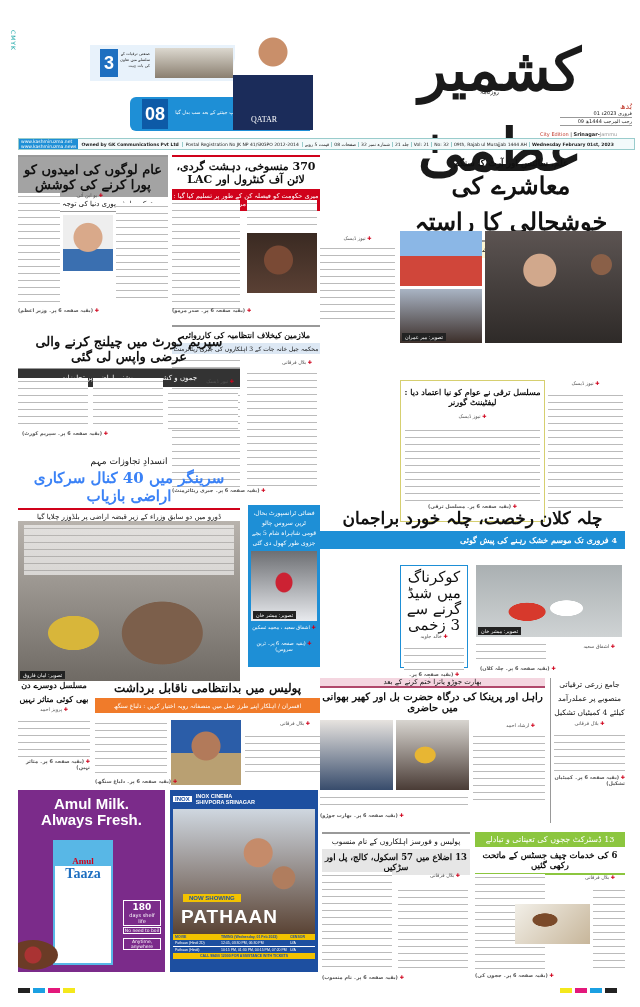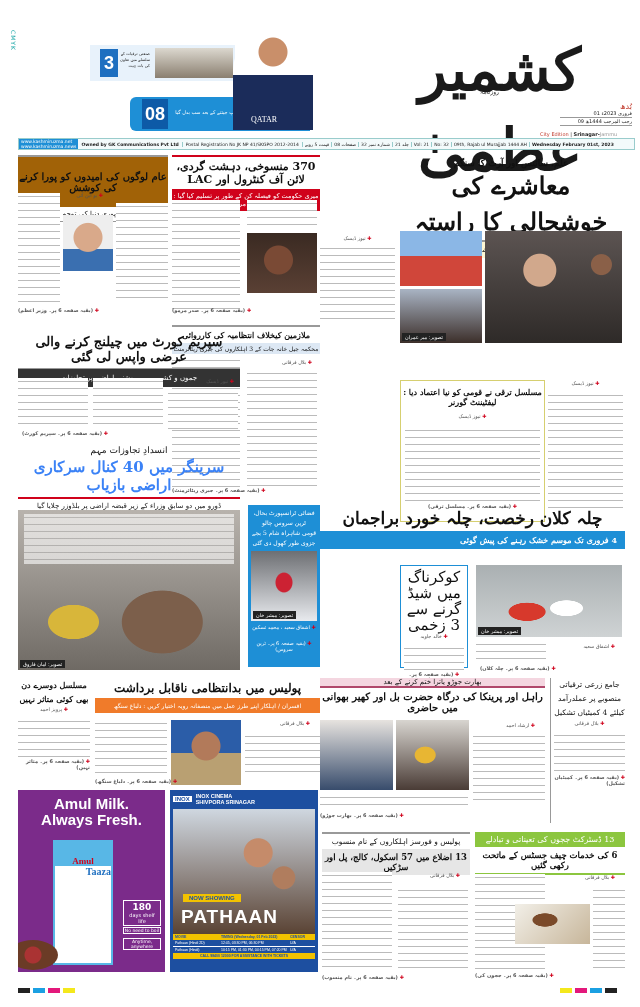--- a/index.html
+++ b/index.html
@@ -55,21 +55,21 @@
   <span style="padding:0 2px;border-left:1px solid #9cc">صفحات 08</span>
   <span style="padding:0 2px;border-left:1px solid #9cc">شمارہ نمبر 32</span>
   <span style="padding:0 2px;border-left:1px solid #9cc">جلد 21</span>
   <span style="padding:0 2px;border-left:1px solid #9cc">Vol: 21</span>
   <span style="padding:0 2px;border-left:1px solid #9cc">No: 32</span>
   <span style="padding:0 2px;border-left:1px solid #9cc">09th, Rajab ul Murajjab 1444 AH</span>
   <b style="padding:0 2px;border-left:1px solid #9cc">Wednesday February 01st, 2023</b>
 </div>
 
 <div class="abs" style="left:18px;top:155px;width:150px;height:165px">
-  <div class="hl" style="background:#a16207;font-size:10px;padding:14px 0;border-top:2px solid #999">عام لوگوں کی امیدوں کو پورا کرنے کی کوشش</div>
+  <div class="hl" style="background:#a3a3a3;font-size:13px;padding:5px 0;border-top:2px solid #999">عام لوگوں کی امیدوں کو پورا کرنے کی کوشش</div>
   <div class="hl" style="font-size:7px;font-weight:normal;padding:3px 0;border-bottom:1px solid #999">بجٹ کی طرف پوری دنیا کی توجہ : وزیر اعظم</div>
   <div class="abs byline" style="right:65px;top:37px">یو این آئی</div>
   <div class="abs" style="left:0;top:38px;width:42px;height:112px">
       <div class="lines"></div>
     </div>
   <div class="abs photo" style="left:45px;top:60px;width:50px;height:56px;background:radial-gradient(circle at 50% 40%,#d9a98a 0 14px,transparent 15px),linear-gradient(#eee 0 60%,#3a6fb0 60%)"></div>
   <div class="abs" style="left:98px;top:48px;width:52px;height:100px">
       <div class="lines"></div>
     </div>
   <div class="abs byline" style="left:0;top:152px;font-weight:bold">(بقیہ صفحہ 6 پر۔ وزیر اعظم)</div>
@@ -111,21 +111,21 @@
   <div class="abs" style="left:0;top:32px;width:68px;height:130px">
       <div class="lines"></div>
     </div>
   <div class="abs" style="left:75px;top:45px;width:70px;height:120px">
       <div class="lines"></div>
     </div>
   <div class="abs byline" style="left:0;top:162px;font-weight:bold">(بقیہ صفحہ 6 پر۔ جبری ریٹائرمنٹ)</div>
 </div>
 
 <div class="abs" style="left:400px;top:380px;width:145px;height:142px;border:1px solid #d6cf70">
-  <div class="hl" style="font-size:8px;padding:6px 2px">مسلسل ترقی نے قومی کو نیا اعتماد دیا : لیفٹیننٹ گورنر</div>
+  <div class="hl" style="font-size:8px;padding:6px 2px">مسلسل ترقی نے عوام کو نیا اعتماد دیا : لیفٹیننٹ گورنر</div>
   <div class="byline" style="text-align:center">نیوز ڈیسک</div>
   <div style="height:76px;margin:8px 4px 0" class="lines"></div>
   <div class="byline" style="text-align:center;font-weight:bold">(بقیہ صفحہ 6 پر۔ مسلسل ترقی)</div>
 </div>
 <div class="abs" style="left:548px;top:380px;width:75px;height:142px">
   <div class="byline" style="text-align:center">نیوز ڈیسک</div>
   <div style="height:120px;margin-top:6px" class="lines"></div>
 </div>
 
 <div class="abs" style="left:18px;top:330px;width:222px;height:110px">
@@ -137,21 +137,21 @@
     </div>
   <div class="abs" style="left:75px;top:48px;width:70px;height:50px">
       <div class="lines"></div>
     </div>
   <div class="abs" style="left:150px;top:60px;width:70px;height:40px">
       <div class="lines"></div>
     </div>
   <div class="abs byline" style="left:4px;top:100px;font-weight:bold">(بقیہ صفحہ 6 پر۔ سپریم کورٹ)</div>
 </div>
 
-<div class="abs" style="left:18px;top:445px;width:222px;height:225px">
+<div class="abs" style="left:18px;top:456px;width:222px;height:225px">
   <div class="hl" style="font-size:9px;font-weight:normal">انسدادِ تجاوزات مہم</div>
   <div class="hl" style="font-size:15px;color:#3b82f6;padding:3px 0;border-bottom:2px solid #d0021b">سرینگر میں 40 کنال سرکاری اراضی بازیاب</div>
   <div class="hl" style="font-size:7px;font-weight:normal;padding:3px 0">ڈورو میں دو سابق وزراء کے زیر قبضہ اراضی پر بلڈوزر چلایا گیا</div>
   <div class="byline" style="text-align:center">نیوز ڈیسک ، عارف بلوچ</div>
   <div class="abs photo" style="left:0;top:65px;width:222px;height:160px;background:radial-gradient(ellipse at 25% 70%,#d8b63a 0 25px,transparent 26px),radial-gradient(ellipse at 65% 70%,#7c5f4b 0 40px,transparent 41px),linear-gradient(#b8b3ad,#6f6a64)">
     <div style="height:50px;margin:4px 6px;opacity:.6" class="lines"></div>
     <div class="caption">تصویر: امان فاروق</div>
   </div>
 </div>
 
@@ -225,21 +225,21 @@
   <div class="byline" style="text-align:center">بلال فرقانی</div>
   <div style="height:42px;margin-top:6px" class="lines"></div>
   <div class="byline" style="font-weight:bold">(بقیہ صفحہ 6 پر۔ کمیٹیاں تشکیل)</div>
 </div>
 
 <div class="abs" style="left:18px;top:790px;width:147px;height:182px;background:#7b2b8a;overflow:hidden">
   <div style="color:#fff;font-family:'Liberation Sans',sans-serif;font-weight:bold;font-size:15px;text-align:center;line-height:16px;margin-top:6px">Amul Milk.</div>
   <div style="color:#fff;font-family:'Liberation Sans',sans-serif;font-weight:bold;font-size:15px;text-align:center;line-height:16px">Always Fresh.</div>
   <div class="abs" style="left:35px;top:50px;width:60px;height:125px;background:linear-gradient(#58b7e6 0 20%,#fff 20%);border:2px solid #58b7e6">
     <div style="color:#d0021b;font-family:'Liberation Serif',serif;font-weight:bold;font-size:9px;text-align:center;margin-top:14px">Amul</div>
-    <div style="color:#1e6fc0;font-family:'Liberation Serif',serif;font-weight:bold;font-size:10px;text-align:right">Taaza</div>
+    <div style="color:#1e6fc0;font-family:'Liberation Serif',serif;font-weight:bold;font-size:14px;text-align:center">Taaza</div>
   </div>
   <div class="abs" style="left:105px;top:110px;width:38px;border:1px solid #fff;color:#fff;text-align:center;font-size:5px;padding:1px">
     <div style="font-size:9px;font-weight:bold">180</div>
     <div>days shelf life</div>
   </div>
   <div class="abs" style="left:105px;top:137px;width:38px;border:1px solid #fff;color:#fff;font-size:4.5px;text-align:center">No need to boil</div>
   <div class="abs" style="left:105px;top:148px;width:38px;border:1px solid #fff;color:#fff;font-size:4.5px;text-align:center">Anytime, anywhere</div>
   <div class="abs" style="left:-10px;top:150px;width:50px;height:30px;border-radius:50%;background:radial-gradient(circle,#a33 0 8px,#6b3b26 9px)"></div>
 </div>
 

